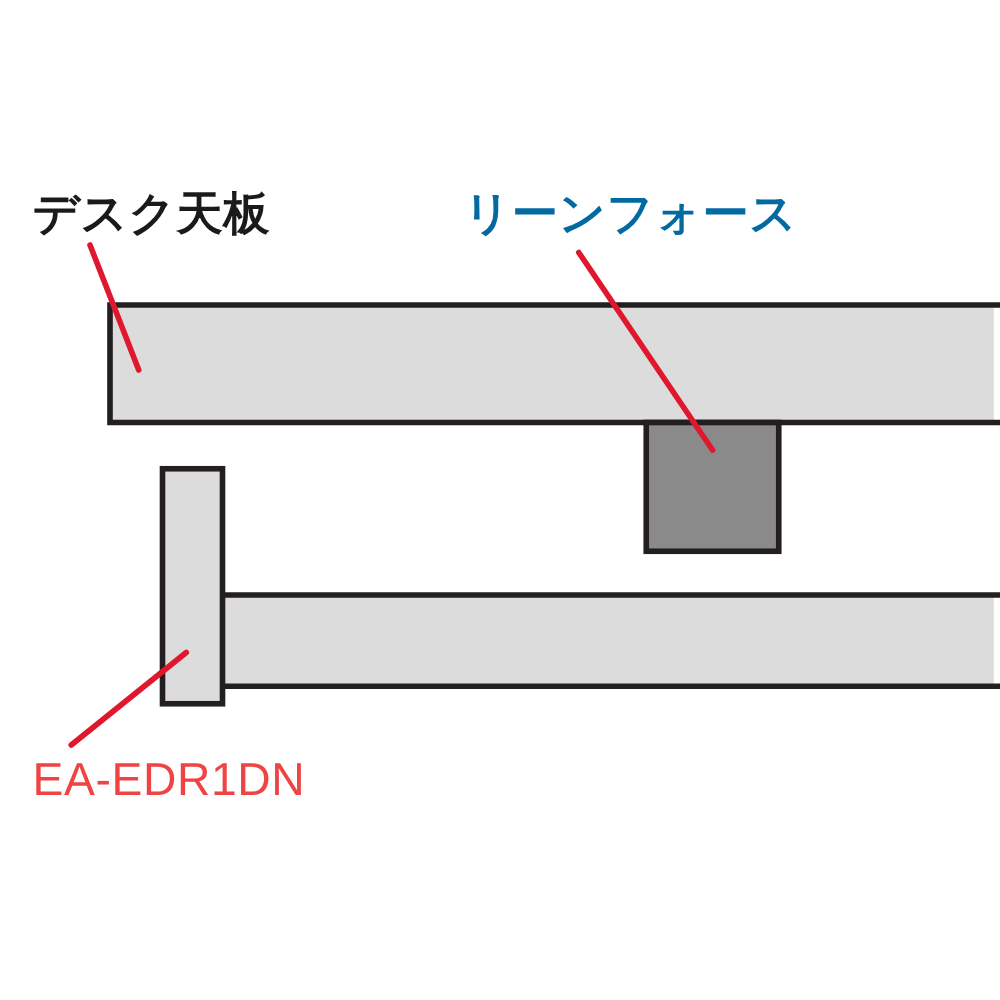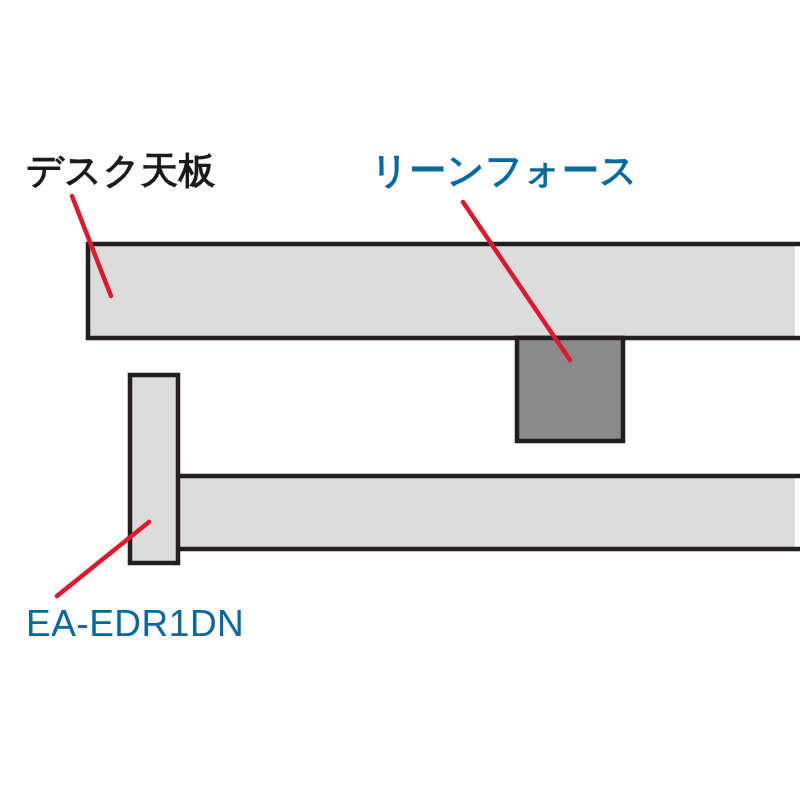--- a/index.html
+++ b/index.html
@@ -80,15 +80,15 @@
       <line id="leader-desktop-top" x1="72" y1="196" x2="111" y2="296" stroke="#e0182d"></line>
       <line id="leader-reinforce" x1="463" y1="202" x2="570" y2="360" stroke="#e0182d"></line>
       <line id="leader-product" x1="57" y1="596" x2="149" y2="522" stroke="#e0182d"></line>
     </g>
   </svg>
 
   <span class="part-label label-jp" id="label-desktop-top" style="left: 26px; top: 152px; color: rgb(26, 26, 26);">デスク天板</span>
 
   <span class="part-label label-jp" id="label-reinforce" style="left: 371px; top: 152px; color: #0369a1;">リーンフォース</span>
 
-  <span class="part-label label-code" id="label-product" style="left: 26px; top: 605px; color: #0369a1;">EA-EDR1DN</span>
+  <span class="part-label label-code" id="label-product" style="left: 26px; top: 605px; color: #ef4444;">EA-EDR1DN</span>
 
 </div>
 
 </body></html>

